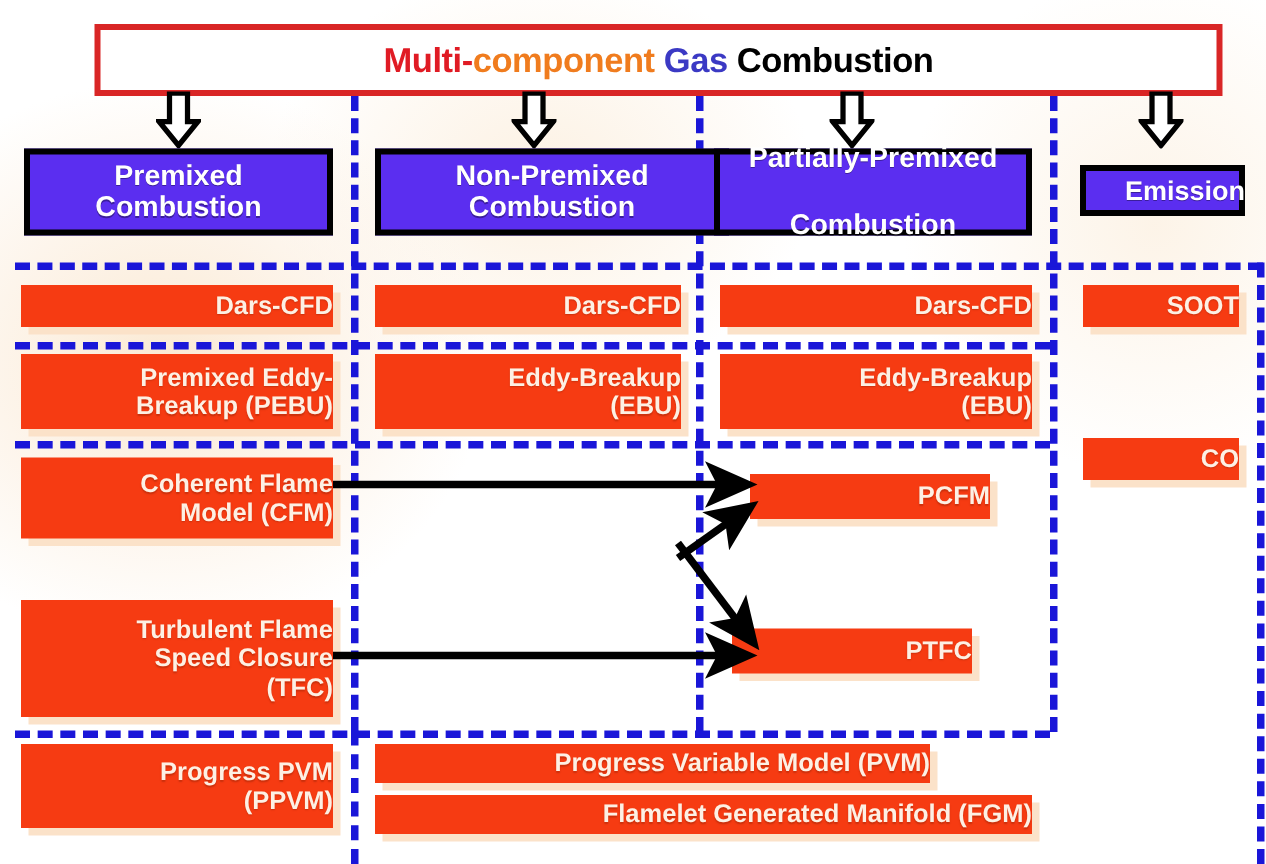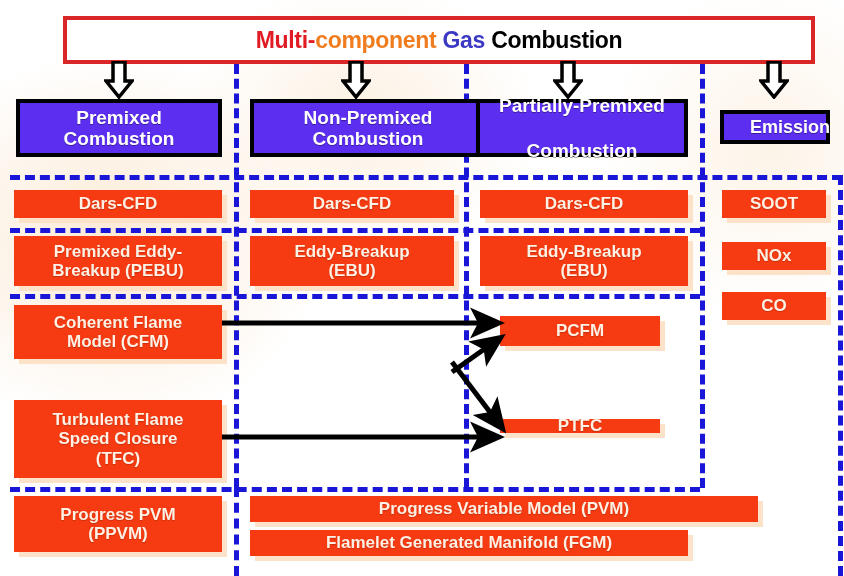--- a/index.html
+++ b/index.html
@@ -90,21 +90,21 @@
     text-shadow: 0 1px 0 rgba(0,0,0,0.35);
   }
 
   
   .model-box {
     position: absolute;
     background: #f63b12;
     box-sizing: border-box;
     display: flex;
     flex-direction: column;
-    align-items: center;
+    align-items: flex-end;
     justify-content: center;
     color: #fdf0e4;
     font-size: 17px;
     font-weight: bold;
     line-height: 1.14;
     text-align: center;
     box-shadow: 5px 5px 0 0 #fbe2c9;
     text-shadow: 0 1px 1px rgba(120,30,0,0.35);
   }
   .model-box .ln { display: block; }
@@ -210,35 +210,32 @@
   <div class="model-box" style="left:480px; top:190px; width:208px; height:28px;">
     <span class="ln">Dars-CFD</span>
   </div>
   <div class="model-box" style="left:480px; top:236px; width:208px; height:50px;">
     <span class="ln">Eddy-Breakup</span>
     <span class="ln">(EBU)</span>
   </div>
   <div class="model-box" style="left:500px; top:316px; width:160px; height:30px;">
     <span class="ln">PCFM</span>
   </div>
-  <div class="model-box" style="left:500px; top:419px; width:160px; height:14px;">
+  <div class="model-box" style="left:488px; top:419px; width:160px; height:30px;">
     <span class="ln">PTFC</span>
   </div>
 
   <div class="model-box" style="left:722px; top:190px; width:104px; height:28px;">
     <span class="ln">SOOT</span>
   </div>
-  <div class="model-box" style="left:722px; top:242px; width:104px; height:28px;">
-    <span class="ln">NOx</span>
-  </div>
   <div class="model-box" style="left:722px; top:292px; width:104px; height:28px;">
     <span class="ln">CO</span>
   </div>
 
-  <div class="model-box" style="left:250px; top:496px; width:508px; height:26px;">
+  <div class="model-box" style="left:250px; top:496px; width:370px; height:26px;">
     <span class="ln">Progress Variable Model (PVM)</span>
   </div>
   <div class="model-box" style="left:250px; top:530px; width:438px; height:26px;">
     <span class="ln">Flamelet Generated Manifold (FGM)</span>
   </div>
 
   <svg class="arrows" viewBox="0 0 844 576">
     <defs>
       <marker id="ah" markerWidth="7" markerHeight="7" refX="5.6" refY="3.5" orient="auto">
         <path d="M0,0.4 L7,3.5 L0,6.6 L1.6,3.5 Z" fill="#000000"></path>

